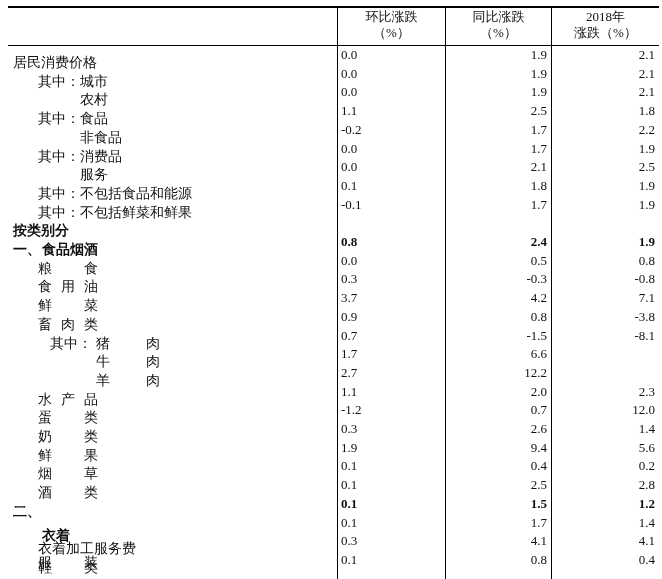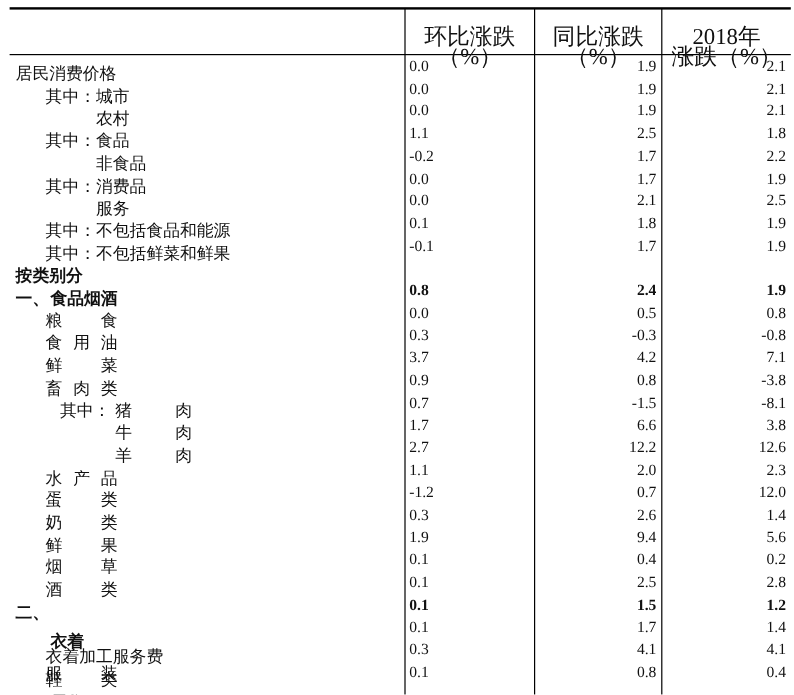--- a/index.html
+++ b/index.html
@@ -8,22 +8,22 @@
     background:#ffffff; color:#111;
     font-family:"Liberation Serif","DejaVu Serif",serif;
   }
   .hline, .vline { position:absolute; background:#000; }
   .rule-top      { left:8px;  top:6px;  width:651px; height:2px; }
   .rule-header   { left:8px;  top:45px; width:651px; height:1px; }
   .vline         { top:7px; width:1px; height:572px; }
   .vl-1 { left:337px; } .vl-2 { left:445px; } .vl-3 { left:551px; }
 
   .hcell {
-    position:absolute; top:24px; text-align:center;
-    font-size:19px; line-height:16px; white-space:nowrap;
+    position:absolute; top:9px; text-align:center;
+    font-size:13px; line-height:16px; white-space:nowrap;
   }
   .h1 { left:338px; width:107px; }
   .h2 { left:446px; width:105px; }
   .h3 { left:552px; width:107px; }
 
   .rows { position:absolute; top:46px; left:0; width:662px; }
   .row  { position:relative; height:18.71px; line-height:18.71px; white-space:nowrap; }
   .row.bold { font-weight:bold; }
   .lbl-prefix, .lbl-name {
     position:absolute; top:8px; font-size:14px; line-height:18.71px;
@@ -156,27 +156,25 @@
         <span class="lbl-prefix" style="left: 50px;">其中：</span>
         <span class="lbl-name just" style="left: 96px; width: 64px;">猪肉</span>
         <span class="val c1">0.7</span>
         <span class="val c2">-1.5</span>
         <span class="val c3">-8.1</span>
       </div>
       <div class="row">
         <span class="lbl-name just" style="left: 96px; width: 64px;">牛肉</span>
         <span class="val c1">1.7</span>
         <span class="val c2">6.6</span>
-        <span class="val c3">3.8</span>
       </div>
       <div class="row">
         <span class="lbl-name just" style="left: 96px; width: 64px;">羊肉</span>
         <span class="val c1">2.7</span>
         <span class="val c2">12.2</span>
-        <span class="val c3">12.6</span>
       </div>
       <div class="row">
         <span class="lbl-name just" style="left: 38px; width: 60px;">水产品</span>
         <span class="val c1">1.1</span>
         <span class="val c2">2.0</span>
         <span class="val c3">2.3</span>
       </div>
       <div class="row">
         <span class="lbl-name just" style="left: 38px; width: 60px;">蛋类</span>
         <span class="val c1">-1.2</span>

